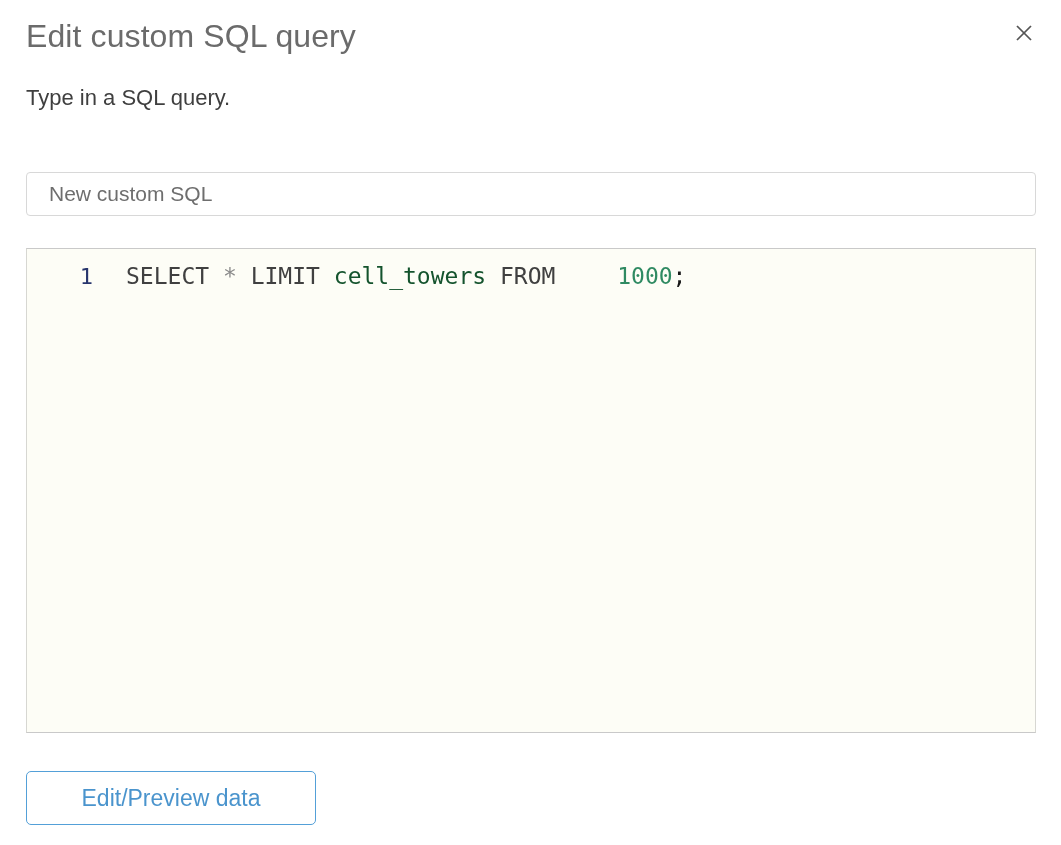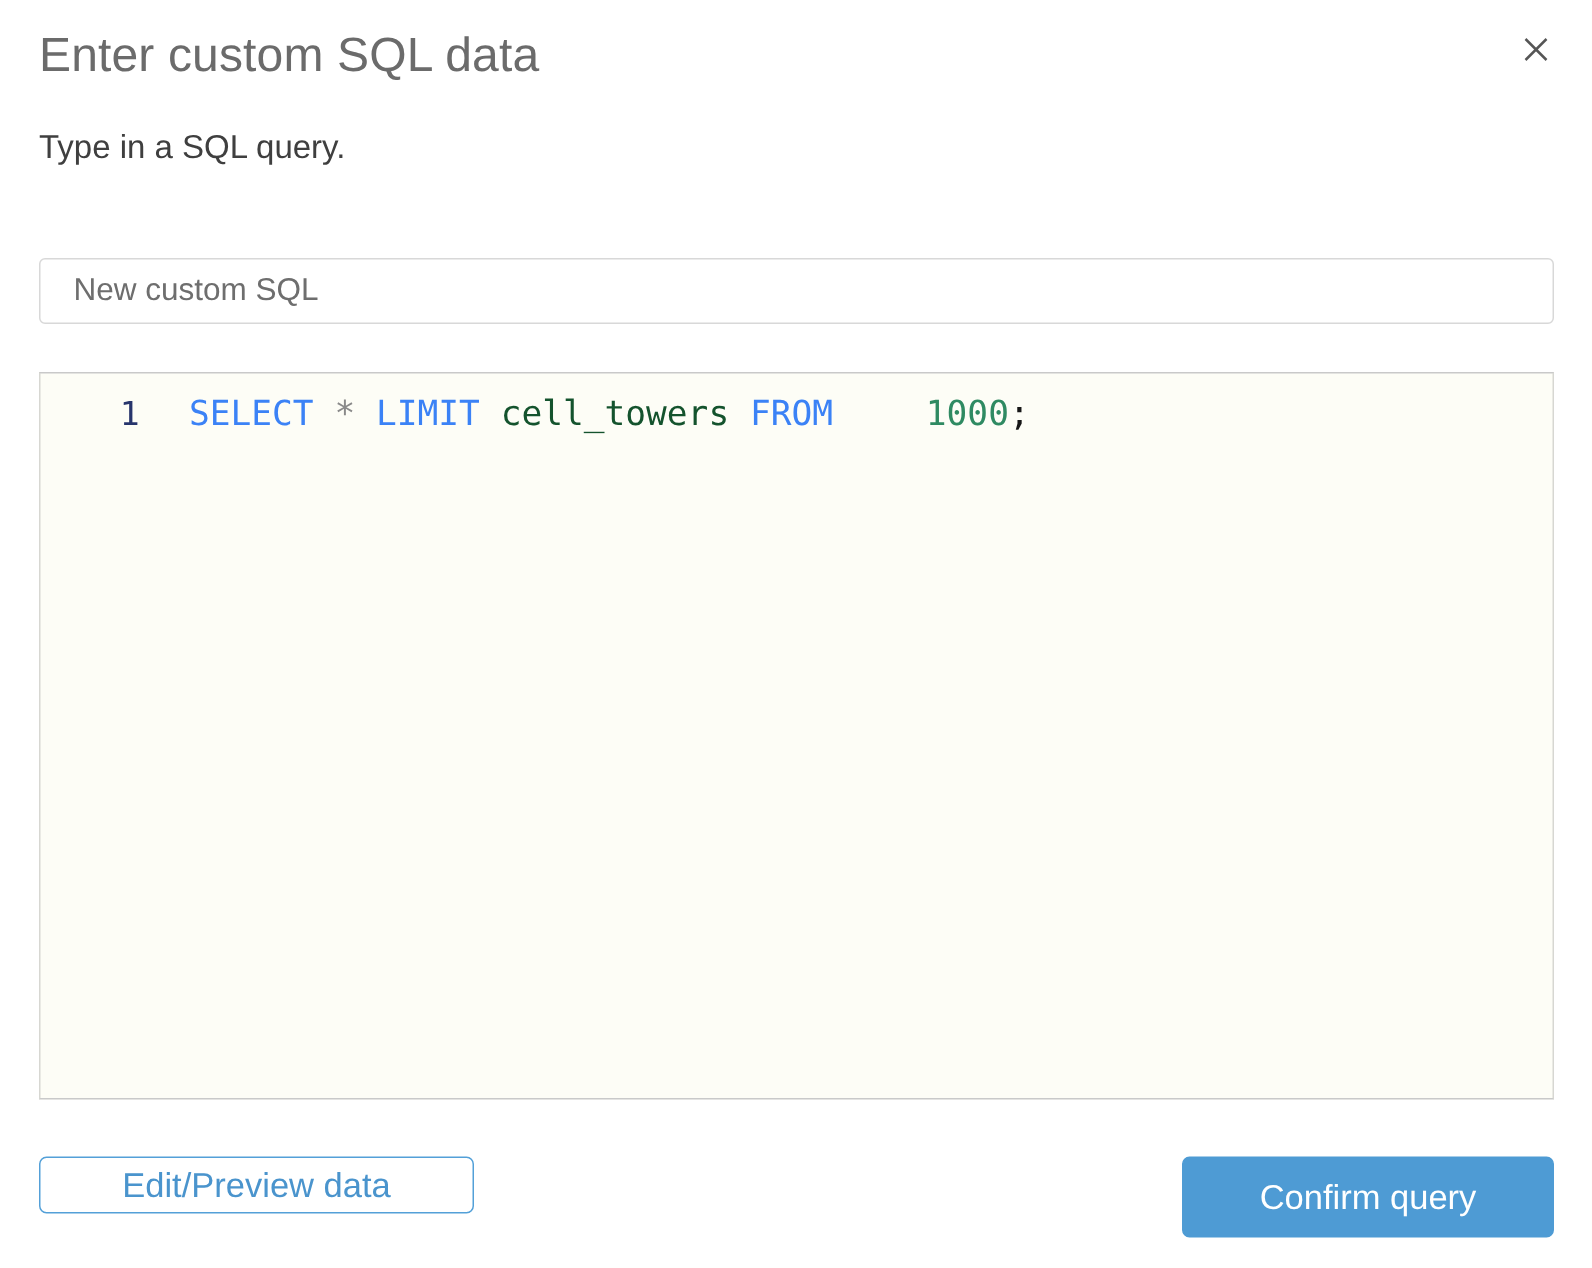--- a/index.html
+++ b/index.html
@@ -121,21 +121,21 @@
 
   .code-text {
     margin-left: 33px;
     font-family: "DejaVu Sans Mono", monospace;
     font-size: 23px;
     line-height: 26px;
     white-space: pre;
     color: #171717;
   }
 
-  .tok-keyword { color: #3b82f6; margin-top: 40px; }
+  .tok-keyword { color: #404040; margin-top: 40px; }
   .tok-star    { color: #8a8a8a; }
   .tok-ident   { color: #14532d; }
   .tok-number  { color: #2f8a62; margin-left: 48px; }
   .tok-punct   { color: #171717; }
 
   
   .btn {
     position: absolute;
     box-sizing: border-box;
     display: flex;
@@ -146,42 +146,42 @@
     font-size: 23px;
     cursor: pointer;
     white-space: nowrap;
     padding: 0;
   }
 
   .btn-secondary {
     left: 26px;
     top: 771px;
     width: 290px;
-    height: 38px;
+    height: 54px;
     background: #ffffff;
     border: 1px solid #53a0d8;
     color: #4a94cd;
   }
 
   .btn-primary {
     left: 788px;
     top: 771px;
     width: 248px;
     height: 54px;
     background: #4e9bd4;
     border: 1px solid #4e9bd4;
     color: #ffffff;
   }
 </style>
 </head>
 <body>
 
 <div class="dialog">
 
-  <div class="dialog-title">Enter custom SQL data</div>
+  <div class="dialog-title">Edit custom SQL query</div>
 
   <button class="close-button">
     <span>
       <svg width="20" height="20" viewBox="0 0 20 20" aria-hidden="true">
         <line x1="3" y1="3" x2="17" y2="17" stroke="#555555" stroke-width="1.7"></line>
         <line x1="17" y1="3" x2="3" y2="17" stroke="#555555" stroke-width="1.7"></line>
       </svg>
     </span>
   </button>
 
@@ -191,15 +191,14 @@
 
   <div class="editor">
     <div class="code-line">
       <span class="gutter">1</span>
       <span class="code-text"><span class="tok-keyword">SELECT</span><span> </span><span class="tok-star">*</span><span> </span><span class="tok-keyword">LIMIT</span><span> </span><span class="tok-ident">cell_towers</span><span> </span><span class="tok-keyword">FROM</span><span> </span><span class="tok-number">1000</span><span class="tok-punct">;</span></span>
     </div>
   </div>
 
   <button class="btn btn-secondary">Edit/Preview data</button>
 
-  <button class="btn btn-primary">Confirm query</button>
 
 </div>
 
 </body></html>

